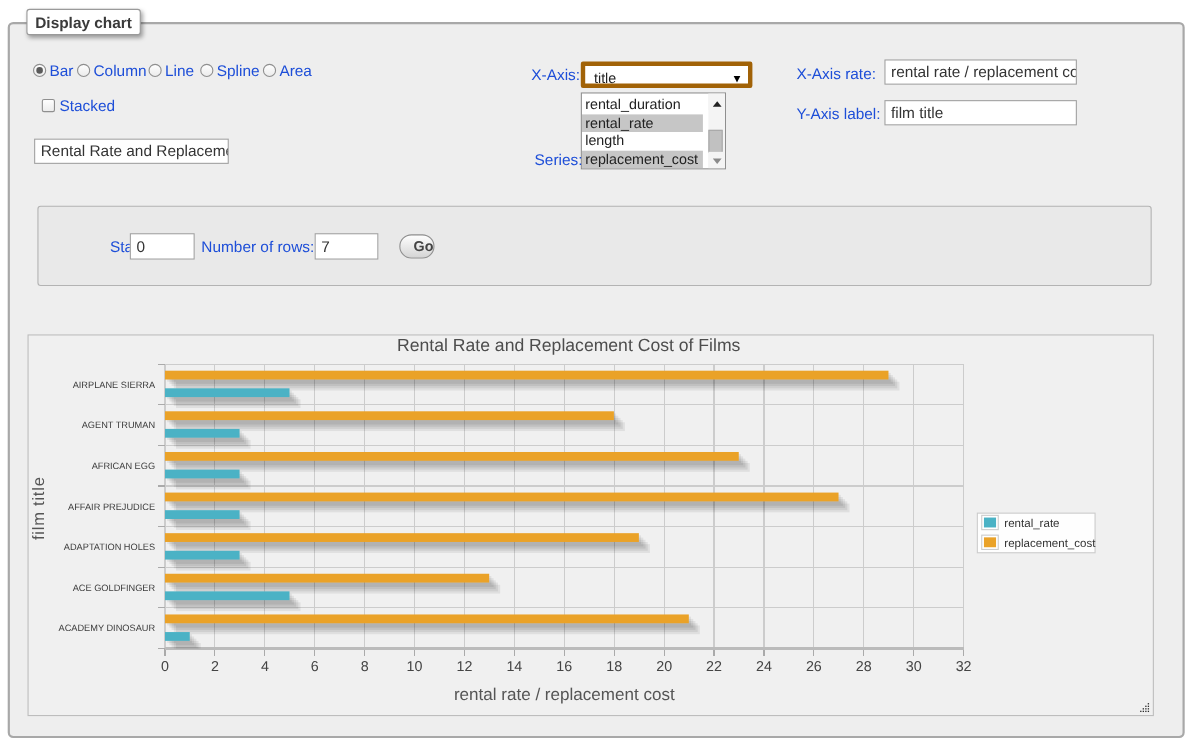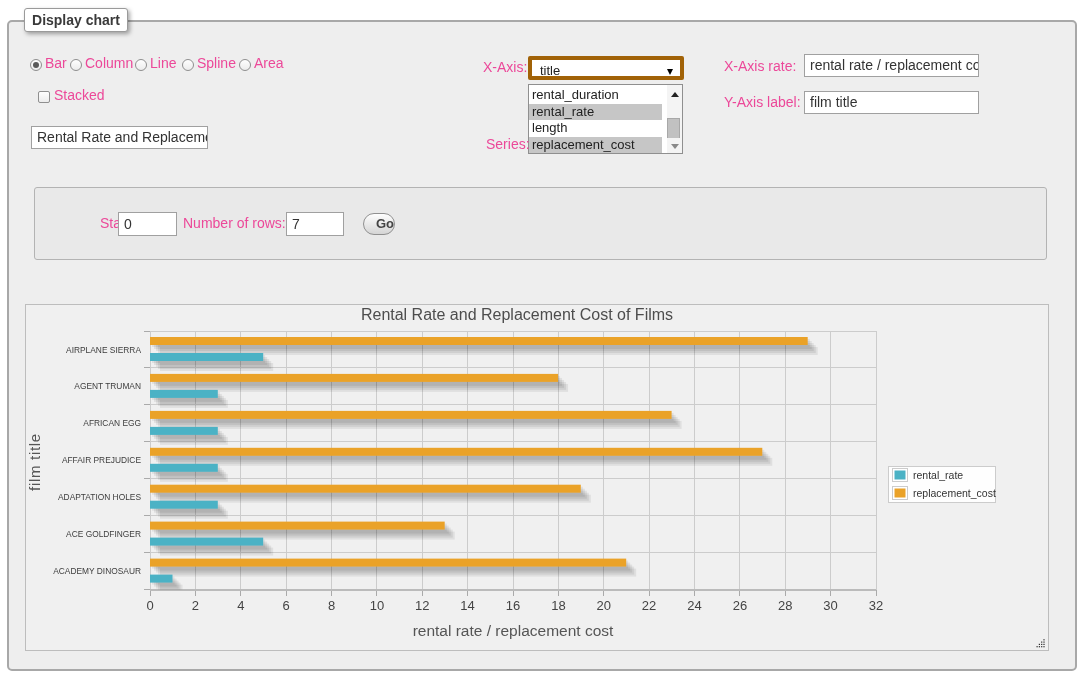--- a/index.html
+++ b/index.html
@@ -5,38 +5,38 @@
 <style>
 * { margin:0; padding:0; box-sizing:border-box; }
 html,body { width:1081px; height:681px; background:#ffffff;
   font-family:"Liberation Sans", sans-serif; position:relative; }
 .abs { position:absolute; }
 #fieldset { left:7px; top:20px; width:1070px; height:651px;
   border:2px solid #a8a8a8; border-radius:5px; background:#eeeeee; }
 #legendbox { left:24px; top:8px; width:104px; height:24px; background:#fff;
   border:1px solid #9a9a9a; border-radius:3px; box-shadow:2px 2px 4px rgba(0,0,0,0.35);
   font-weight:bold; font-size:14px; color:#3a3a3a; text-align:center; line-height:22px; }
-.ctl { position:absolute; display:flex; align-items:flex-end; font-size:14px; color:#ec4899; white-space:nowrap; }
+.ctl { position:absolute; display:flex; align-items:center; font-size:14px; color:#1d4ed8; white-space:nowrap; }
 .radio { display:inline-block; width:12px; height:12px; border-radius:50%;
   border:1px solid #8f8f8f; background:linear-gradient(#fefefe,#ececec); margin-right:3px; }
 .radio.checked { position:relative; }
 .radio.checked::after { content:''; position:absolute; left:2px; top:2px;
   width:6px; height:6px; border-radius:50%; background:#5a5a5a; }
 .checkbox { display:inline-block; width:12px; height:12px; border-radius:2px;
   border:1px solid #8f8f8f; background:linear-gradient(#fefefe,#ececec); margin-right:4px; }
 .tinput { position:absolute; background:#fff; border:1px solid #a0a0a0;
   font-size:14px; color:#333; line-height:21px; padding:0 0 0 5px;
   overflow:hidden; white-space:nowrap; }
 #sel { left:528px; top:56px; width:156px; height:24px; background:#fff;
   border:4px solid #a16207; border-radius:2px; font-size:13px; color:#222;
   line-height:22px; padding-left:8px; }
 #sel .arr { position:absolute; right:7px; top:9px; width:0; height:0;
   border-left:3.5px solid transparent; border-right:3.5px solid transparent;
   border-top:6px solid #000; }
-#listbox { left:528px; top:84px; width:155px; height:70px; background:#fff;
+#listbox { left:528px; top:84px; width:132px; height:70px; background:#fff;
   border:1px solid #8f8f8f; font-size:13px; color:#222; overflow:hidden; }
 .opt { height:16.5px; line-height:16.5px; padding-left:3px; margin-right:20px; }
 .opt.sel { background:#c6c6c6; }
 #sbar { position:absolute; right:0; top:0; width:15px; height:68px; background:#f4f4f4; }
 .sbtn { position:absolute; left:0; width:15px; height:15px; background:#f4f4f4; }
 .sarr-up { position:absolute; left:3.5px; top:7px; width:0; height:0;
   border-left:4px solid transparent; border-right:4px solid transparent; border-bottom:5px solid #222; }
 .sarr-dn { position:absolute; left:3.5px; top:6px; width:0; height:0;
   border-left:4px solid transparent; border-right:4px solid transparent; border-top:5px solid #8a8a8a; }
 #sthumb { position:absolute; left:0; top:33px; width:13px; height:21px;

